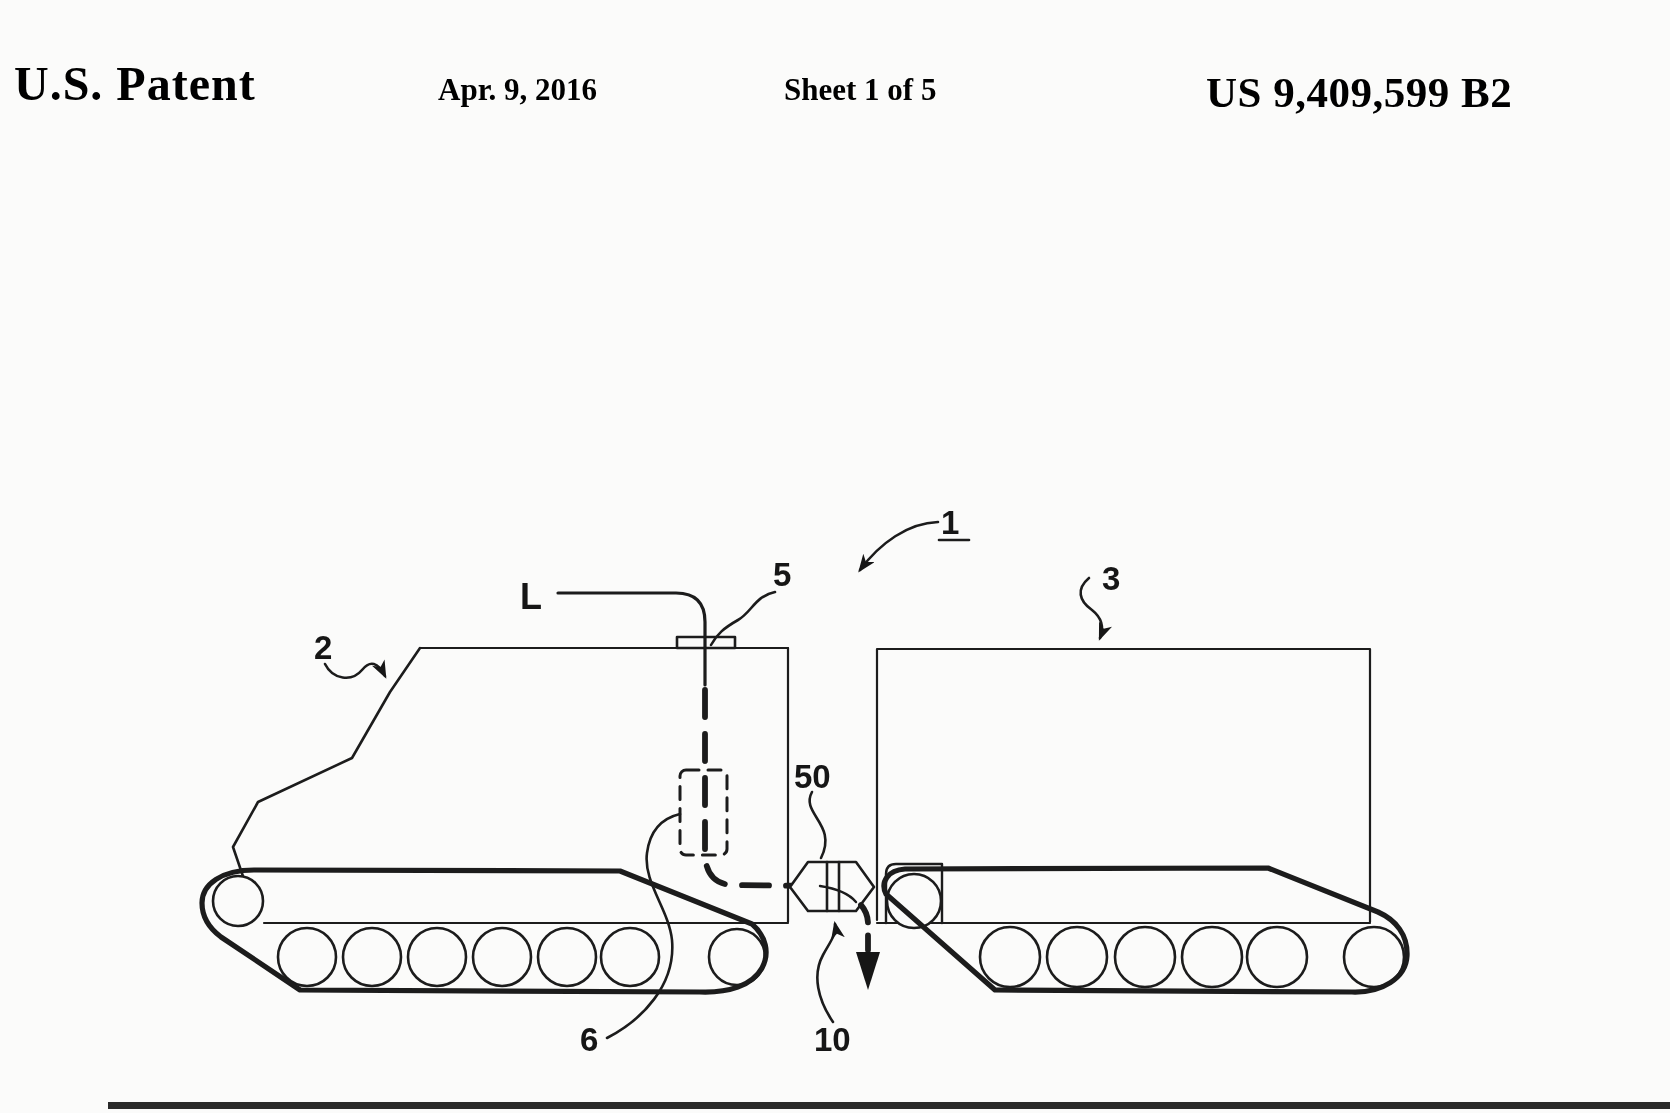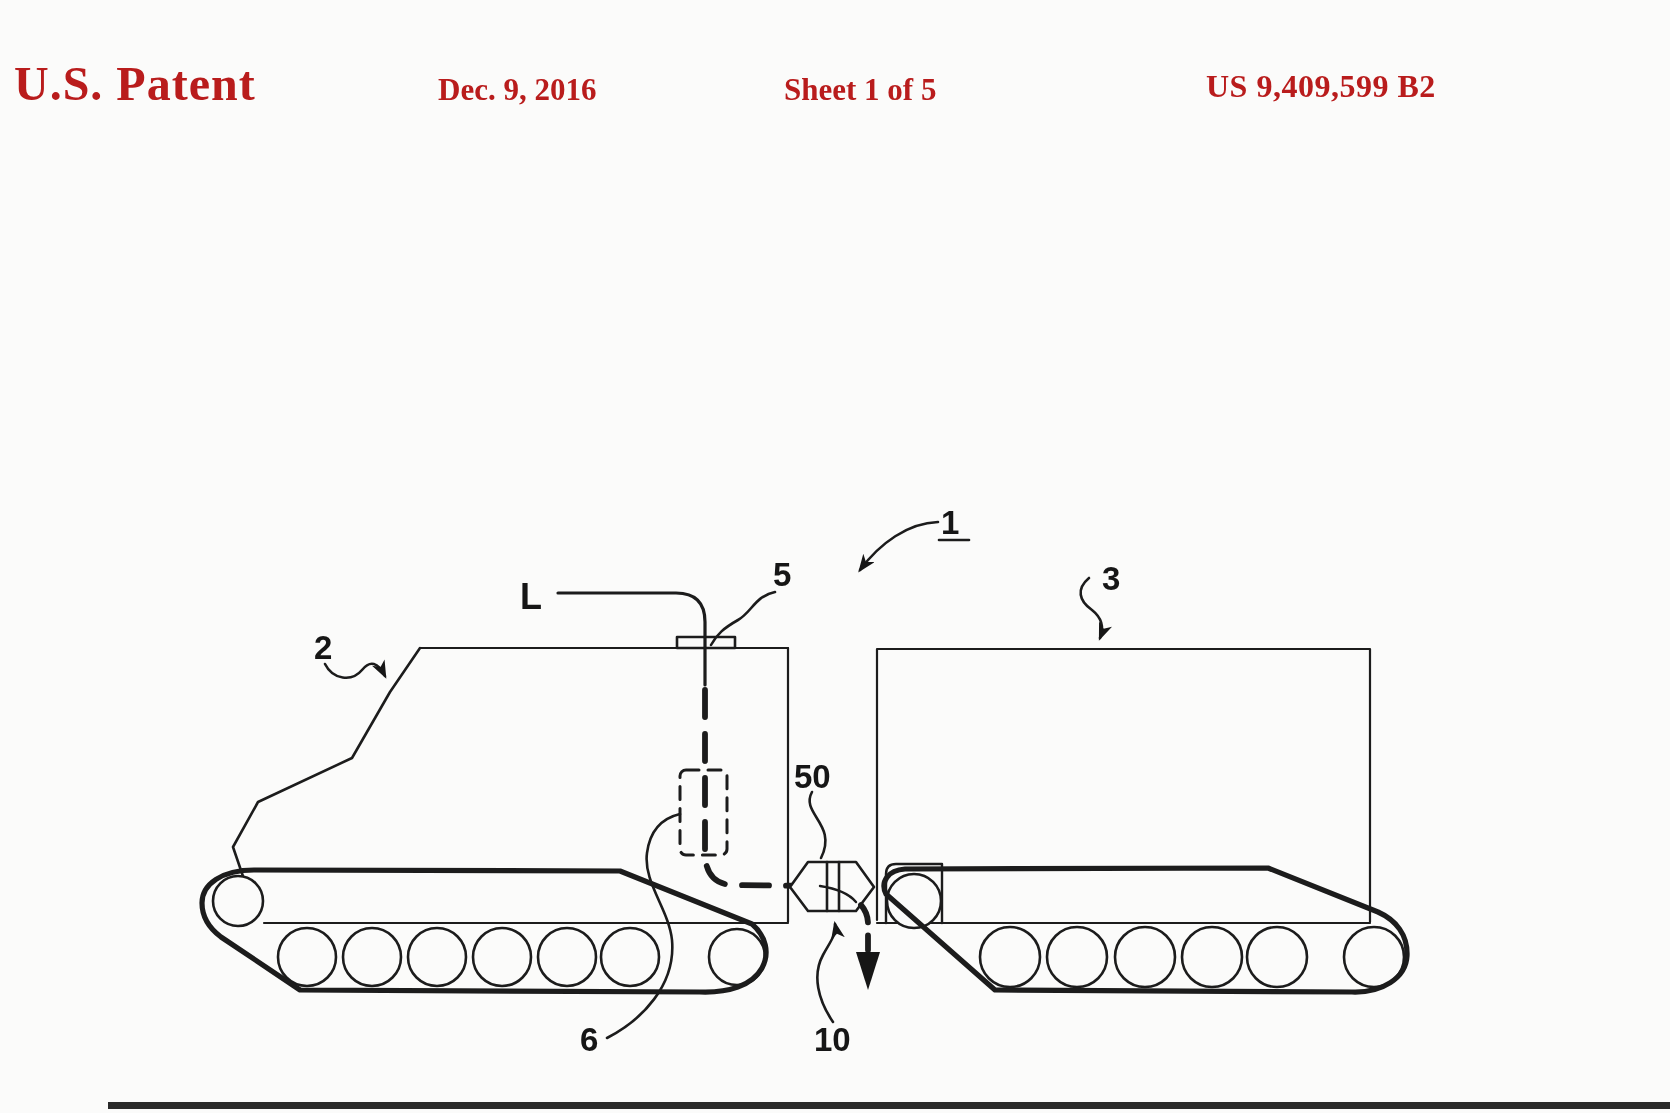--- a/index.html
+++ b/index.html
@@ -1,36 +1,36 @@
 <!DOCTYPE html>
 <html><head>
 <meta charset="utf-8">
 <style>
   html,body{margin:0;padding:0;}
   body{background:#e8e8e8;font-family:"Liberation Serif",serif;}
   .page{
     position:relative;width:1670px;height:1113px;
     background:#fbfbfa;overflow:hidden;
   }
-  .hdr{position:absolute;color:#b91c1c;white-space:nowrap;font-family:"Liberation Serif",serif;font-weight:bold;}
+  .hdr{position:absolute;color:#000000;white-space:nowrap;font-family:"Liberation Serif",serif;font-weight:bold;}
   .hdr-title{left:14px;top:56px;font-size:48px;letter-spacing:1px;}
   .hdr-date{left:438px;top:72px;font-size:31px;}
   .hdr-sheet{left:784px;top:72px;font-size:31px;}
-  .hdr-patno{left:1206px;top:68px;font-size:32px;letter-spacing:0.5px;}
+  .hdr-patno{left:1206px;top:68px;font-size:43px;letter-spacing:0.5px;}
   svg{position:absolute;left:0;top:0;}
   .ref-label{font-family:"Liberation Sans",sans-serif;font-weight:700;fill:#161616;}
   .bottom-line{position:absolute;left:108px;top:1102px;width:1562px;height:7px;background:#2a2a2a;}
 </style>
 </head>
 <body>
 
 <div class="page">
 
   <div class="hdr hdr-title">U.S. Patent</div>
-  <div class="hdr hdr-date">Dec. 9, 2016</div>
+  <div class="hdr hdr-date">Apr. 9, 2016</div>
   <div class="hdr hdr-sheet">Sheet 1 of 5</div>
   <div class="hdr hdr-patno">US 9,409,599 B2</div>
 
   <svg width="1670" height="1113" viewBox="0 0 1670 1113">
     <defs>
       <marker id="ah" markerUnits="userSpaceOnUse" markerWidth="22" markerHeight="18" refX="15" refY="7" orient="auto">
         <path d="M0,0 L18,7 L0,14 L5,7 Z" fill="#161616"></path>
       </marker>
     </defs>
 

